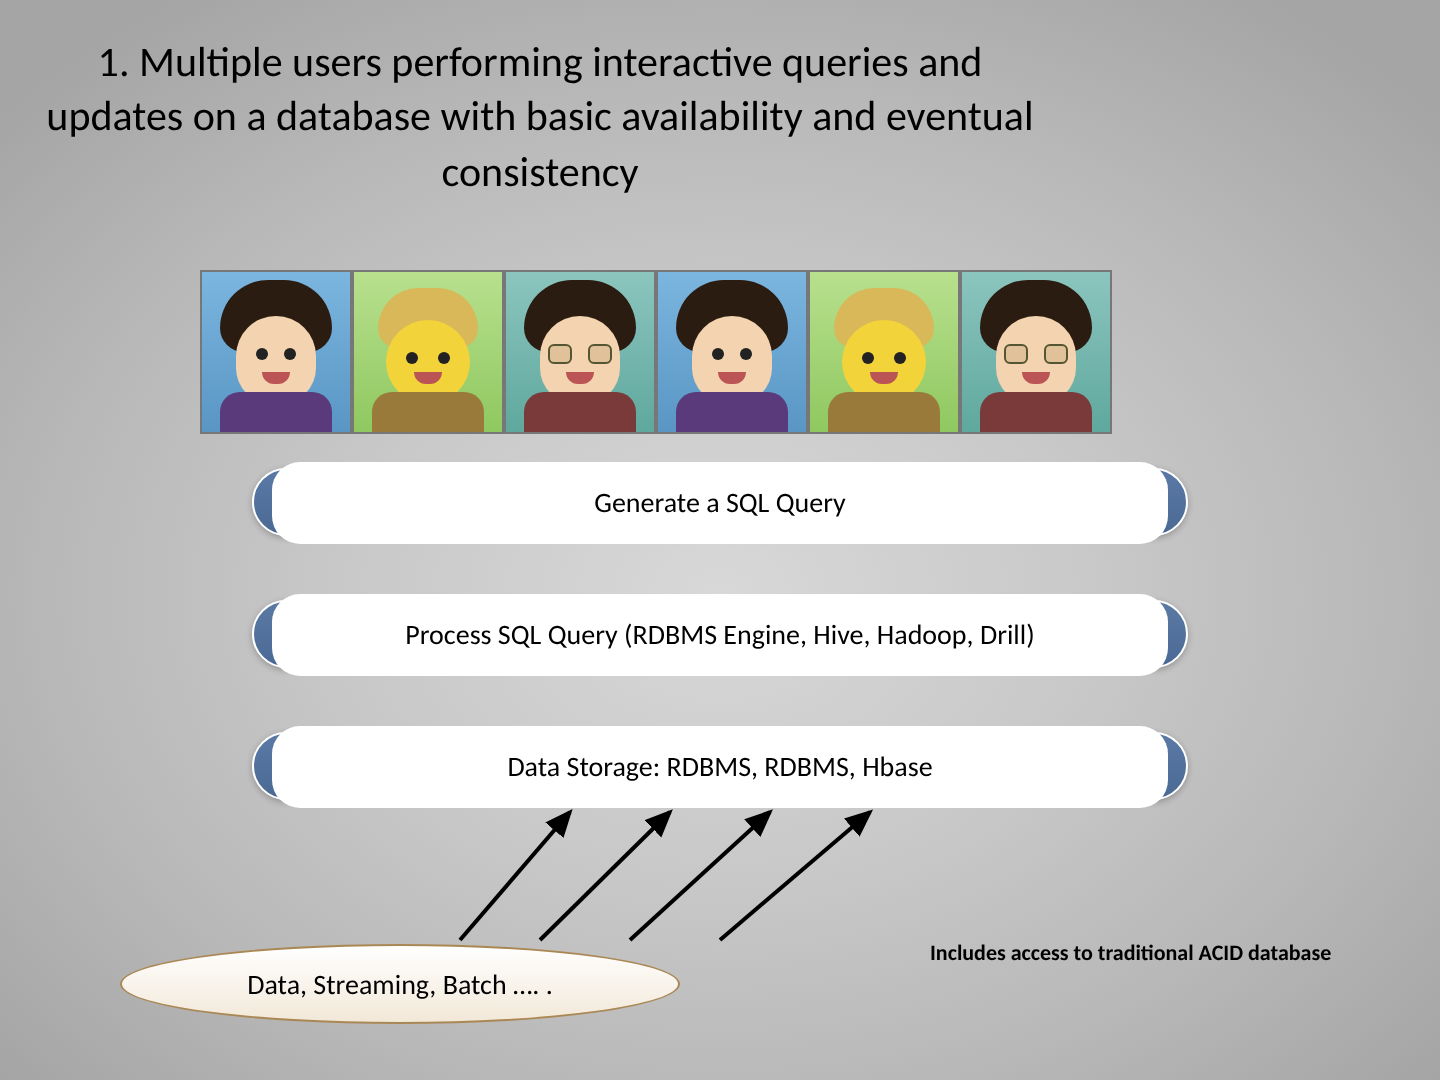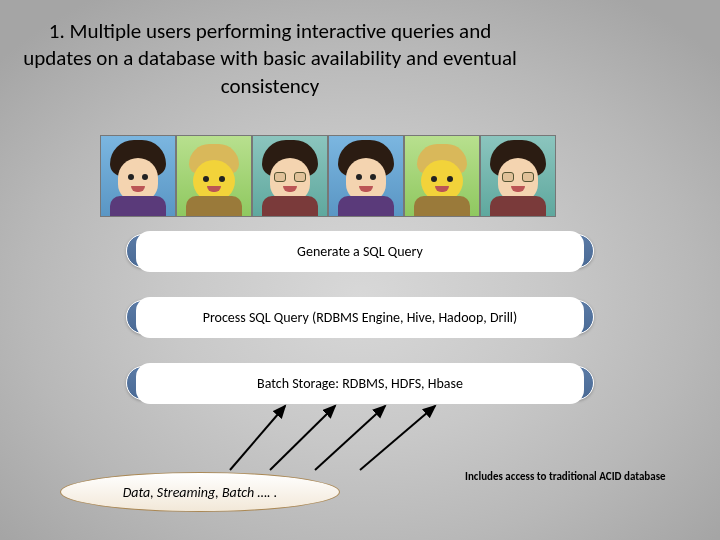--- a/index.html
+++ b/index.html
@@ -52,21 +52,20 @@
   }
   .pill.p1{ top:234px; }
   .pill.p2{ top:300px;justify-content:center; }
   .pill.p3{ top:366px; }
   .ellipse {
     position:absolute; left:60px; top:472px; width:280px; height:40px;
     border:1.5px solid #a85; border-radius:50%/50%;
     background:linear-gradient(#fff,#f2e8d8);
     display:flex; align-items:center; justify-content:center;
     font-size:14px;
-    font-style:italic;
   }
   .note {
     position:absolute; left:465px; top:470px; width:210px;
     font-size:11px; line-height:1.3;font-weight:bold;
   }
   svg.arrsvg { position:absolute; pointer-events:none; }
 </style>
 </head>
 <body>
 
@@ -133,21 +132,21 @@
   </div>
 </div>
 
 <div class="pill p1">
   <div class="pill-inner">Generate a SQL Query</div>
 </div>
 <div class="pill p2">
   <div class="pill-inner">Process SQL Query (RDBMS Engine, Hive, Hadoop, Drill)</div>
 </div>
 <div class="pill p3">
-  <div class="pill-inner">Batch Storage: RDBMS, HDFS, Hbase</div>
+  <div class="pill-inner">Data Storage: RDBMS, RDBMS, Hbase</div>
 </div>
 
 <svg class="arrsvg" style="left:200px; top:400px;" width="260" height="80">
   <defs>
     <marker id="ah" markerWidth="8" markerHeight="8" refX="6" refY="3" orient="auto">
       <path d="M0,0 L7,3 L0,6 Z" fill="#000"></path>
     </marker>
   </defs>
   <line x1="30" y1="70" x2="85" y2="6" stroke="#000" stroke-width="2" marker-end="url(#ah)"></line>
   <line x1="70" y1="70" x2="135" y2="6" stroke="#000" stroke-width="2" marker-end="url(#ah)"></line>

